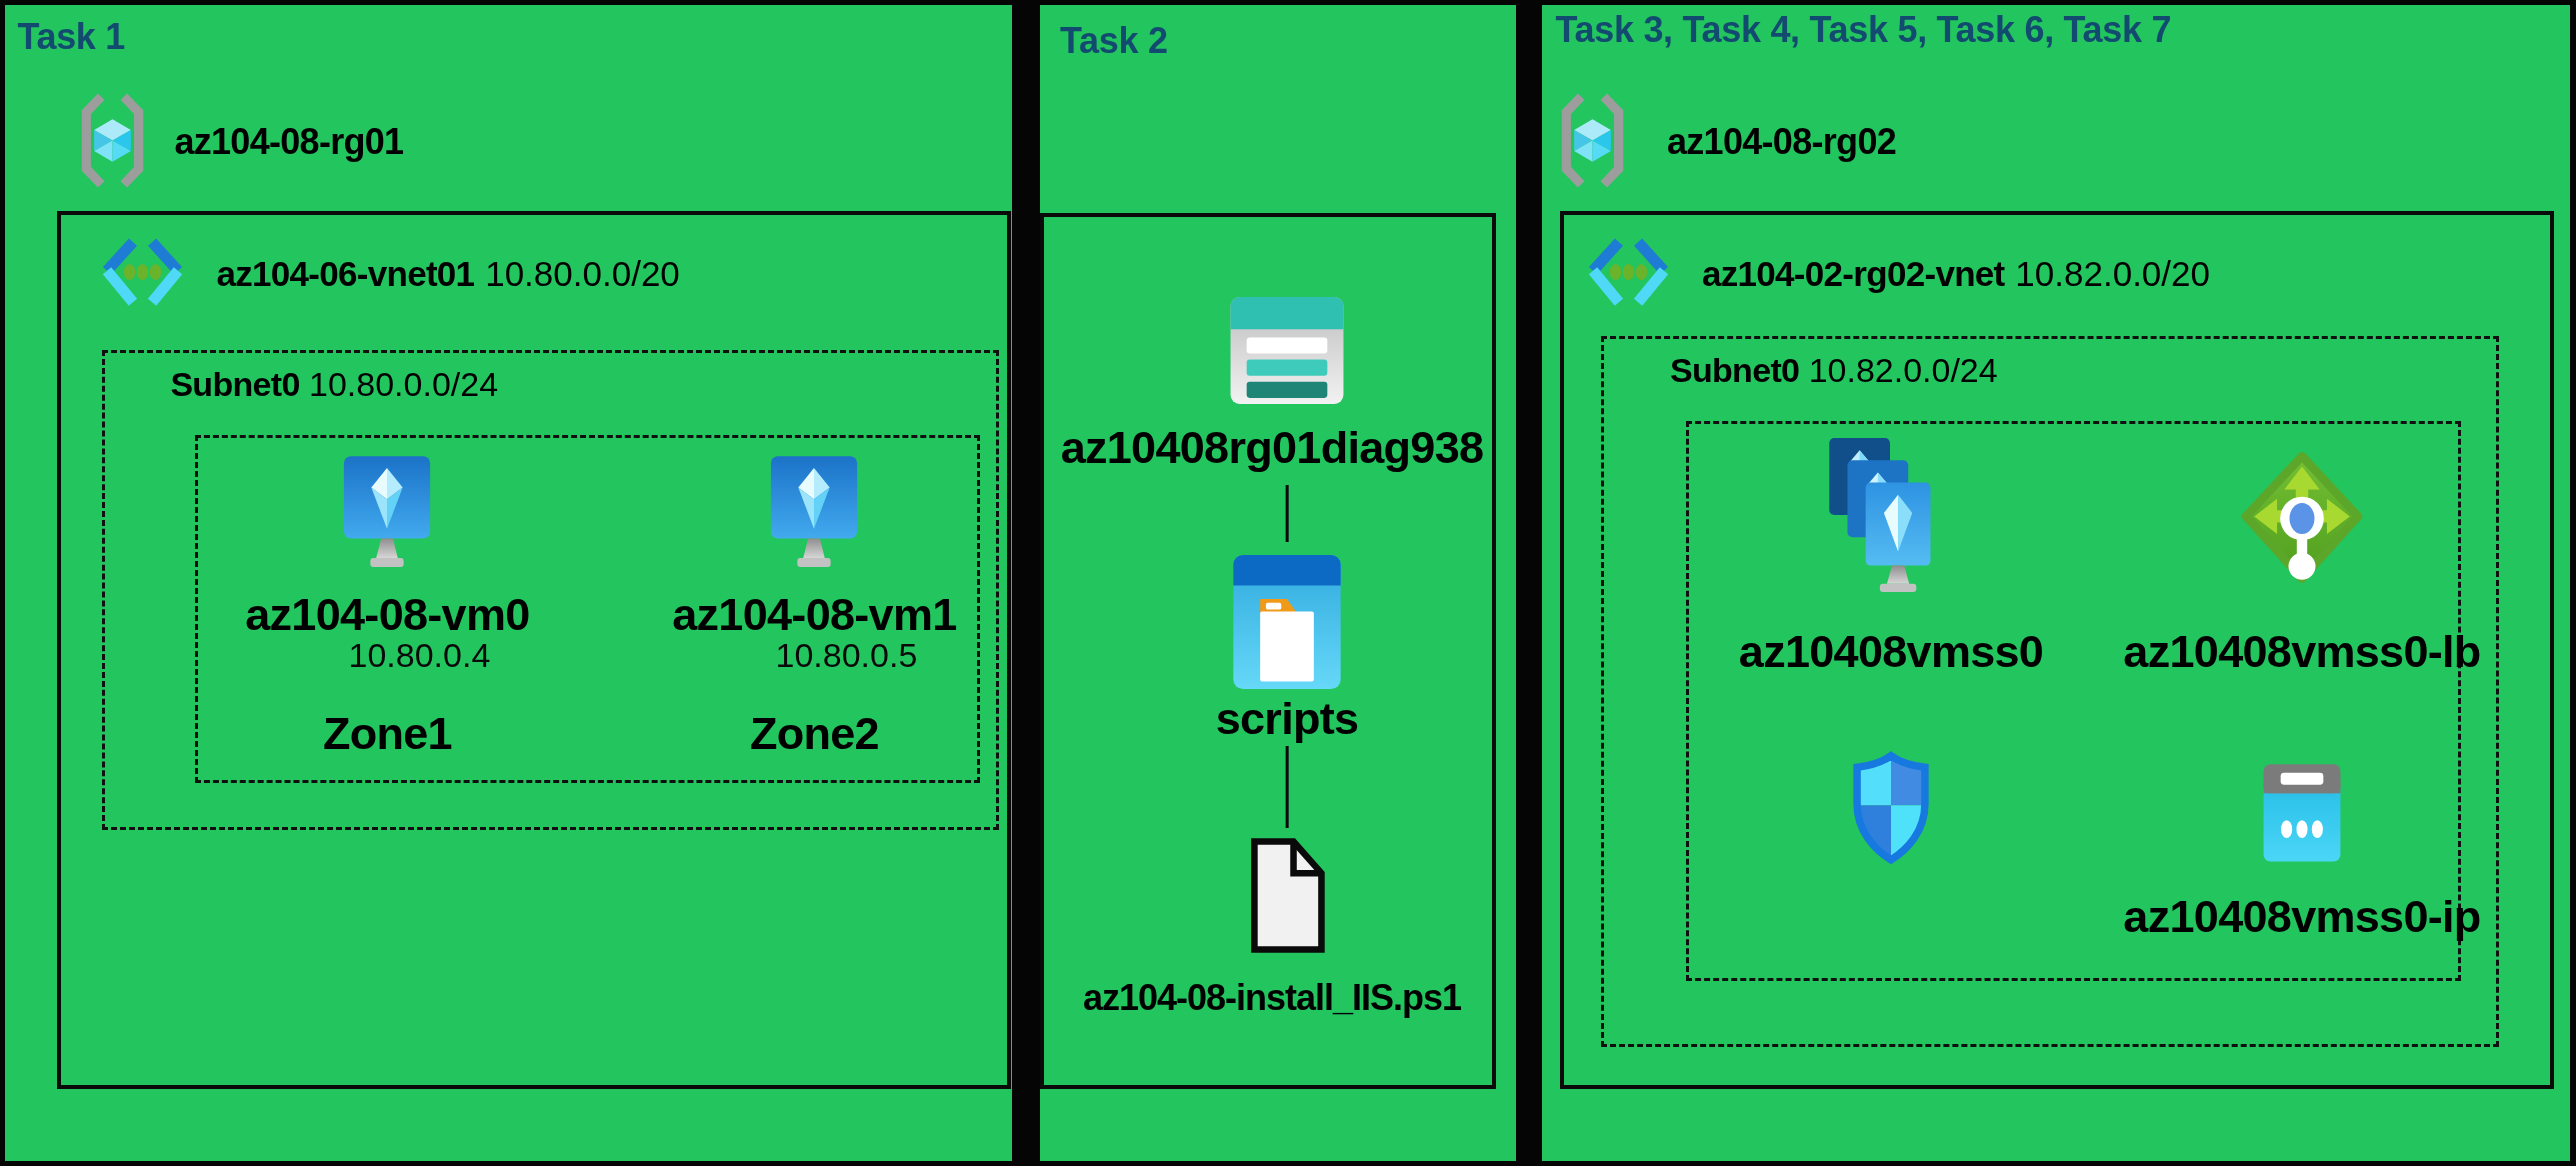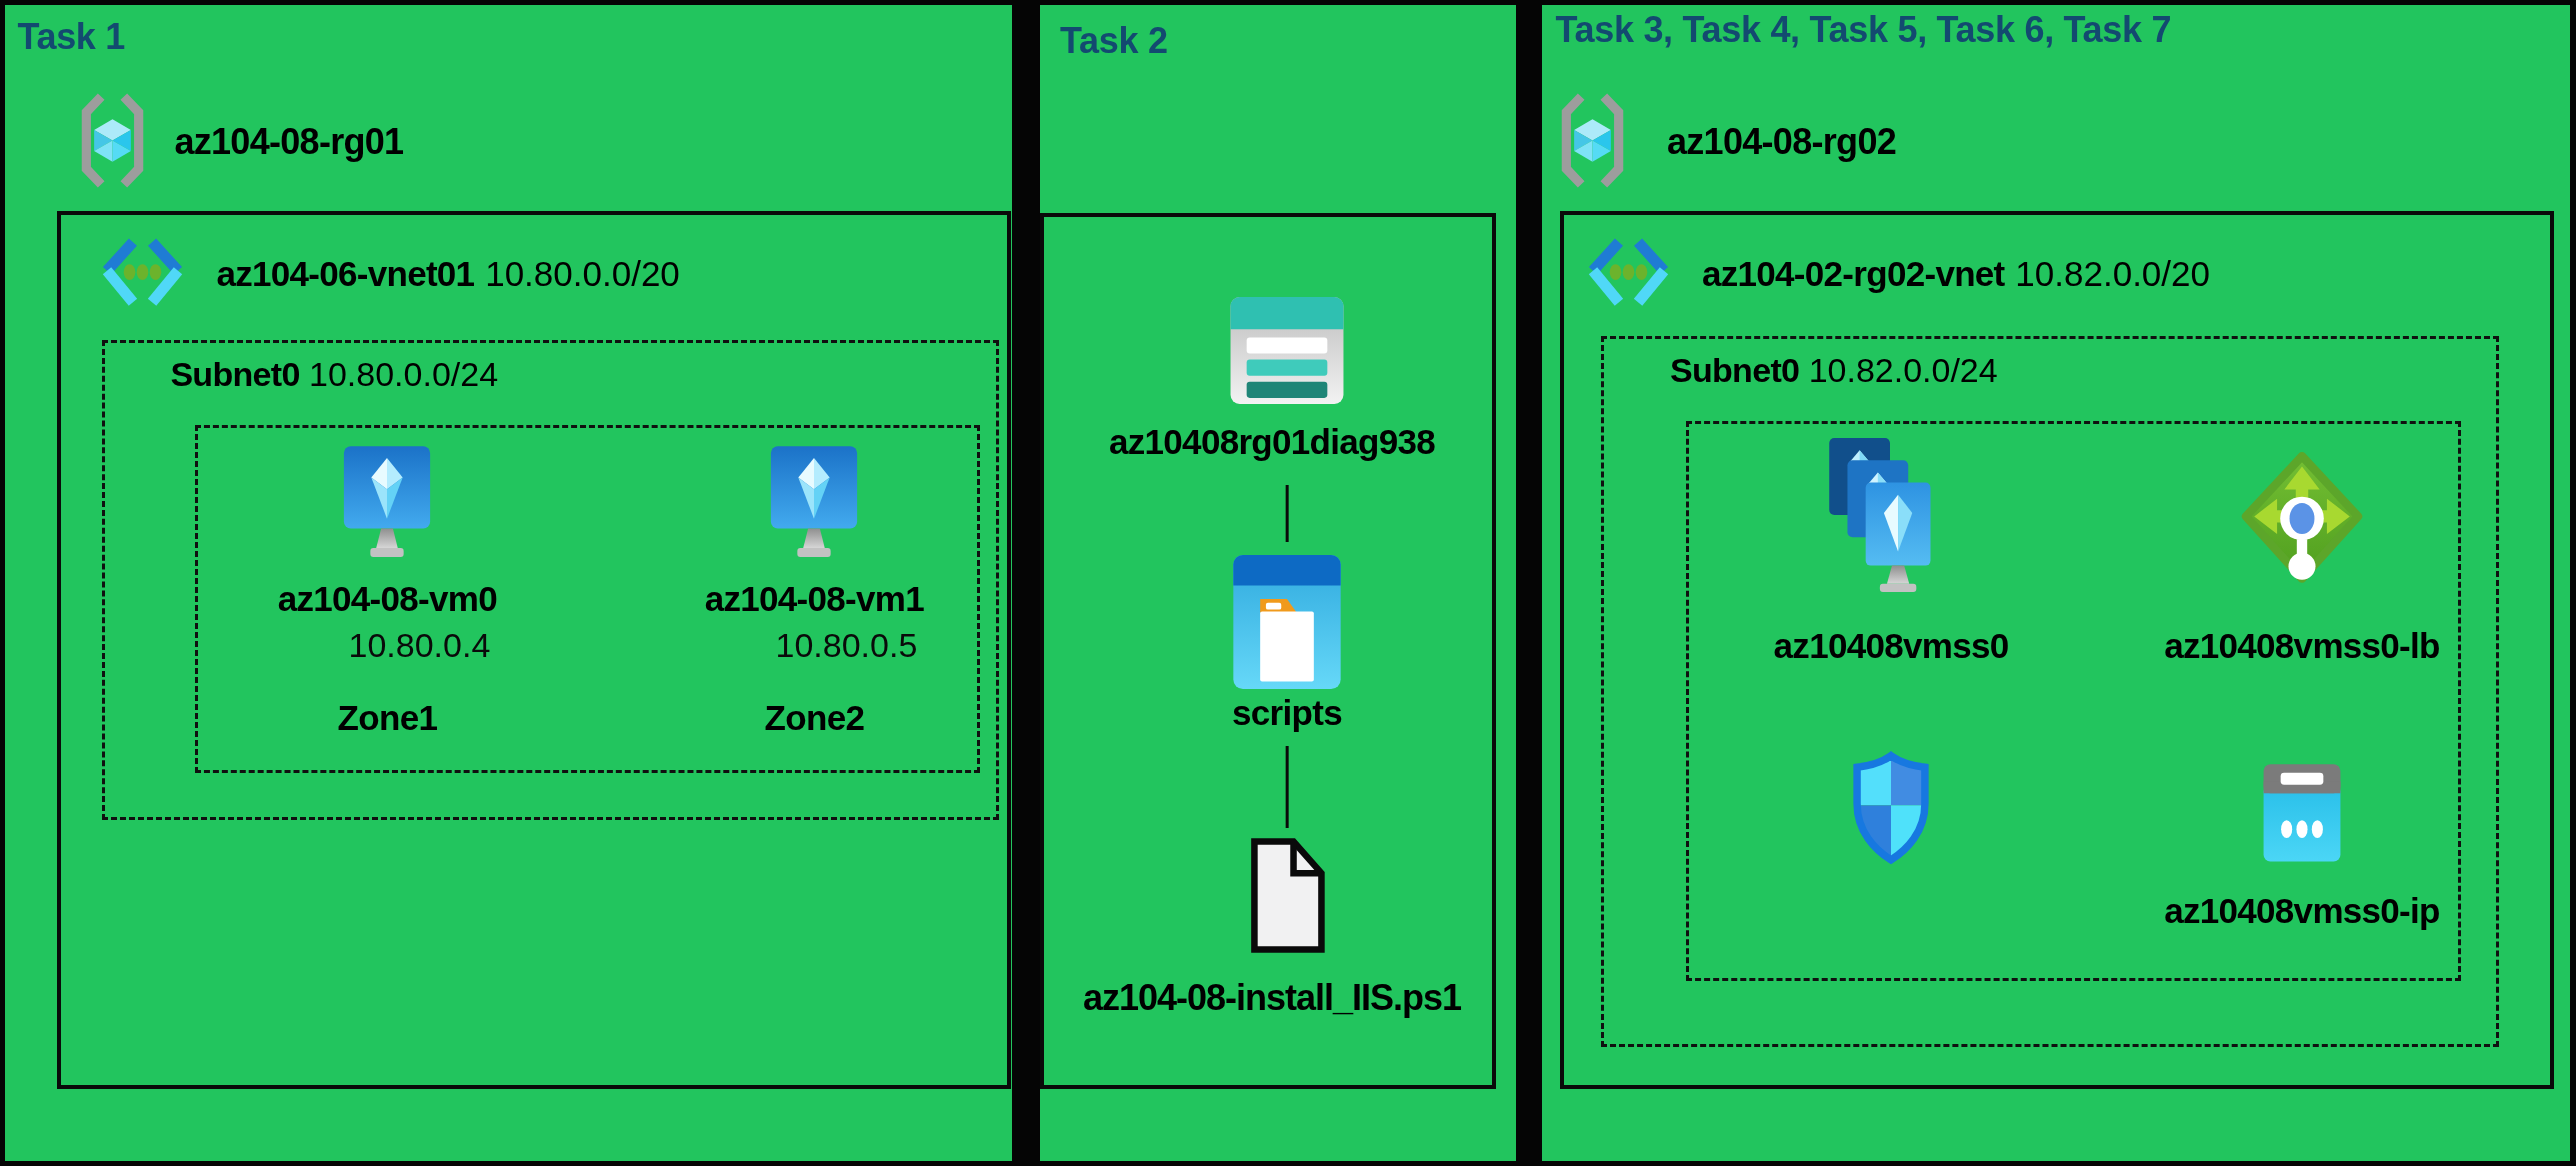--- a/index.html
+++ b/index.html
@@ -14,21 +14,21 @@
   .bigbox{position:absolute;border:4px solid #0A0A0A;box-sizing:border-box;}
   .vnet-icon{position:absolute;}
   .vnet-label{position:absolute;font-size:35px;color:#000;white-space:nowrap;letter-spacing:-0.7px;}
   .vnet-label b{font-weight:bold;}
   .vnet-label .cidr{font-weight:normal;margin-left:10.8px;letter-spacing:0;}
   .dashedbox{position:absolute;border:3.4px dashed #101010;box-sizing:border-box;}
   .subnet-label{position:absolute;font-size:34px;color:#000;white-space:nowrap;letter-spacing:-0.7px;}
   .subnet-label b{font-weight:bold;}
   .subnet-label .cidr{font-weight:normal;margin-left:9.4px;letter-spacing:0;}
   .res-icon{position:absolute;transform:translateX(-50%);}
-  .res-label{position:absolute;transform:translateX(-50%);font-size:35px;font-weight:bold;
+  .res-label{position:absolute;transform:translateX(-50%);font-size:45px;font-weight:bold;
              color:#000;letter-spacing:-0.7px;white-space:nowrap;text-align:center;}
   .res-sub{position:absolute;transform:translateX(-50%);font-size:34px;font-weight:normal;
            color:#0A0A0A;white-space:nowrap;text-align:center;margin-left:32px;}
   .file-label{font-size:36px;}
   .connector{position:absolute;width:2.7px;background:#0A0A0A;transform:translateX(-50%);}
 </style>
 </head>
 <body>
 
 <svg width="0" height="0" style="position:absolute" aria-hidden="true">
@@ -88,21 +88,21 @@
         <path d="M79,6 L117,48" stroke="#1F7CD4" stroke-width="16" fill="none"></path>
         <path d="M117,48 L79,94" stroke="#50D8F7" stroke-width="16" fill="none"></path>
         <ellipse cx="46" cy="50" rx="8.5" ry="11.5" fill="#6CB32C"></ellipse>
         <ellipse cx="65" cy="50" rx="8.5" ry="11.5" fill="#6CB32C"></ellipse>
         <ellipse cx="84" cy="50" rx="8.5" ry="11.5" fill="#6CB32C"></ellipse>
       </svg>
       <div class="vnet-label" style="left:155px;top:39px;">
         <b>az104-06-vnet01</b><span class="cidr">10.80.0.0/20</span>
       </div>
 
-      <div class="dashedbox" style="left:41px;top:125px;width:897px;height:480px;">
+      <div class="dashedbox" style="left:41px;top:135px;width:897px;height:480px;">
         <div class="subnet-label" style="left:65px;top:12px;">
           <b>Subnet0</b><span class="cidr">10.80.0.0/24</span>
         </div>
 
         <div class="dashedbox" style="left:90px;top:82px;width:785px;height:348px;">
 
           <svg class="res-icon" style="left:189px;top:17.5px;" width="98" height="118" viewBox="0 0 100 120">
             <rect x="6" y="0" width="88" height="84" rx="7" fill="url(#g-screen)"></rect>
             <polygon points="50,12 34,32 50,44" fill="#E8FBFF"></polygon>
             <polygon points="50,12 66,32 50,44" fill="#B4ECFE"></polygon>

